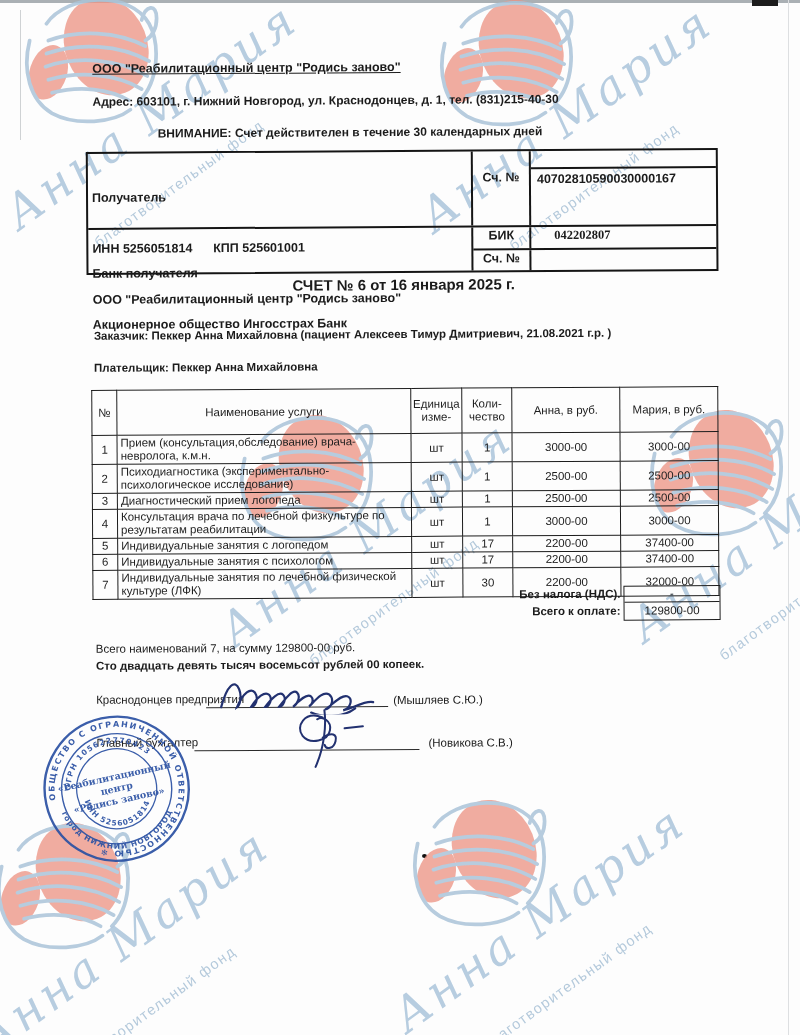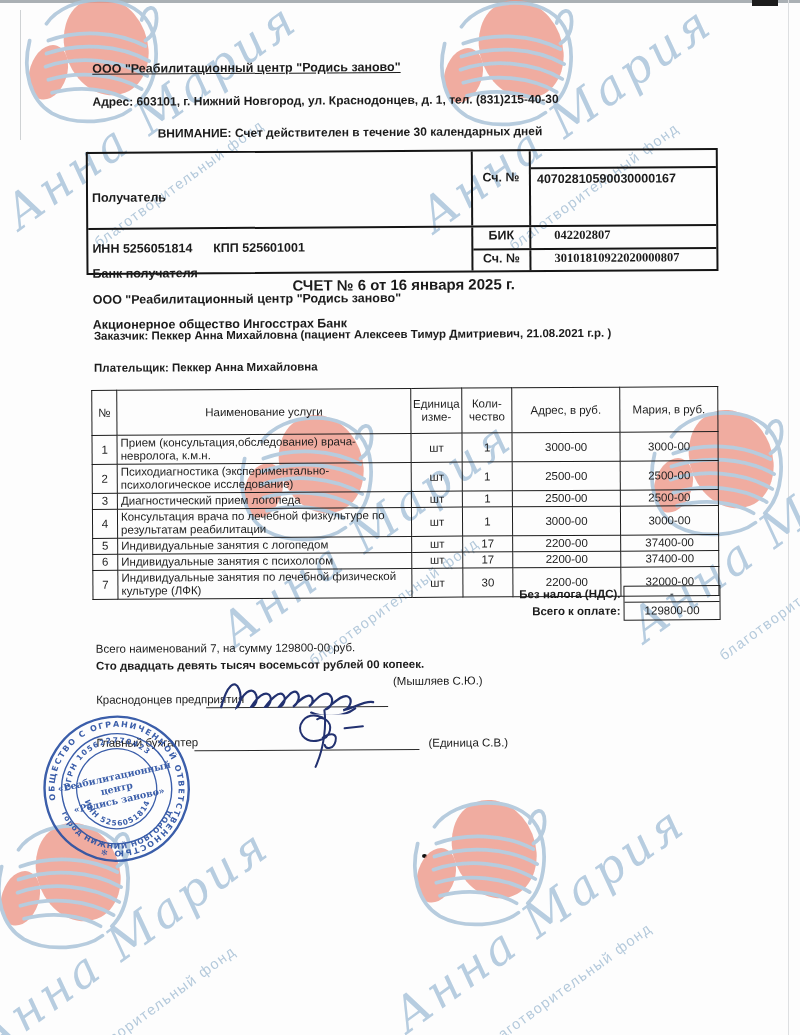--- a/index.html
+++ b/index.html
@@ -56,21 +56,21 @@
   .tot-label2{position:absolute;left:400px;top:606px;width:220px;text-align:right;font-size:11.5px;font-weight:bold;}
   .tot-boxes{position:absolute;left:623px;top:587px;width:95px;border:1.6px solid #1d1d1d;}
   .tot-box{height:15px;text-align:center;font-size:11.5px;line-height:15px;}
   .tot-box + .tot-box{border-top:1.6px solid #1d1d1d;font-weight:normal;height:17px;line-height:17px;}
   
   .sum1{position:absolute;left:95px;top:641px;font-size:11.5px;}
   .sum2{position:absolute;left:95px;top:658px;font-size:11.5px;font-weight:bold;}
   
   .sig-label1{position:absolute;left:95px;top:692px;font-size:11.5px;}
   .sig-line1{position:absolute;left:205px;top:692px;width:182px;height:14px;border-bottom:1.3px solid #2a2a2a;}
-  .sig-name1{position:absolute;left:392px;top:675px;font-size:11.5px;}
+  .sig-name1{position:absolute;left:392px;top:694px;font-size:11.5px;}
   .sig-label2{position:absolute;left:95px;top:735px;font-size:11.5px;}
   .sig-line2{position:absolute;left:193px;top:735px;width:225px;height:14px;border-bottom:1.3px solid #2a2a2a;}
   .sig-name2{position:absolute;left:427px;top:737px;font-size:11.5px;}
   .sig-svg1{position:absolute;left:212px;top:674px;width:175px;height:40px;}
   .sig-svg2{position:absolute;left:286px;top:706px;width:100px;height:64px;}
   
   .stamp{position:absolute;left:36px;top:708px;width:158px;height:158px;transform:rotate(-12deg);opacity:.92;}
 </style>
 </head>
 <body>
@@ -220,21 +220,20 @@
           <div>Банк получателя</div>
           <div>Акционерное общество Ингосстрах Банк</div>
         </div>
         <div class="b-sub">
           <div class="b-subrow">
             <div class="b-sublbl">БИК</div>
             <div class="b-subval">042202807</div>
           </div>
           <div class="b-subrow">
             <div class="b-sublbl">Сч. №</div>
-            <div class="b-subval">30101810922020000807</div>
           </div>
         </div>
       </div>
     </div>
 
     <div class="title">СЧЕТ № 6 от 16 января 2025 г.</div>
     <div class="customer">Заказчик: Пеккер Анна Михайловна (пациент Алексеев Тимур Дмитриевич, 21.08.2021  г.р. )</div>
     <div class="payer">Плательщик: Пеккер Анна Михайловна</div>
 
     <table class="svc">
@@ -245,21 +244,21 @@
         <col style="width:50px">
           <col style="width:108px">
           <col style="width:98px">
       </colgroup>
       <thead>
         <tr>
           <th>№</th>
           <th>Наименование услуги</th>
           <th class="th-unit">Единица изме-</th>
           <th>Коли-чество</th>
-          <th>Адрес, в руб.</th>
+          <th>Анна, в руб.</th>
           <th>Мария, в руб.</th>
         </tr>
       </thead>
       <tbody>
           <tr>
         <td class="c">1</td>
         <td>Прием (консультация,обследование) врача-невролога, к.м.н.</td>
         <td class="c">шт</td>
         <td class="c">1</td>
         <td class="c">3000-00</td>
@@ -339,21 +338,21 @@
     <div class="sig-label2">Главный бухгалтер</div>
     <div class="sig-line2"></div>
     <svg class="sig-svg2" viewBox="0 0 100 70">
       <g fill="none" stroke="#223170" stroke-width="2.2" stroke-linecap="round">
         <path d="M34 12 C14 4 4 22 12 32 C20 42 40 38 42 26 C44 16 34 10 28 14"></path>
         <path d="M36 4 C38 20 36 44 26 66"></path>
         <path d="M34 34 C44 28 50 30 48 38 C46 46 38 48 36 42"></path>
         <path d="M58 24 L78 22"></path>
       </g>
     </svg>
-    <div class="sig-name2">(Единица С.В.)</div>
+    <div class="sig-name2">(Новикова С.В.)</div>
 
     <svg class="stamp" viewBox="0 0 158 158">
       <g fill="none" stroke="#2b51a3">
         <circle cx="79" cy="79" r="72" stroke-width="2.4"></circle>
         <circle cx="79" cy="79" r="55" stroke-width="1.4"></circle>
         <circle cx="79" cy="79" r="40" stroke-width="1.3"></circle>
       </g>
       <defs>
         <path id="ringOuter" d="M17,79 A62,62 0 1 1 141,79 A62,62 0 1 1 17,79"></path>
         <path id="arcOgrn" d="M33,79 A46,46 0 0 1 125,79"></path>

